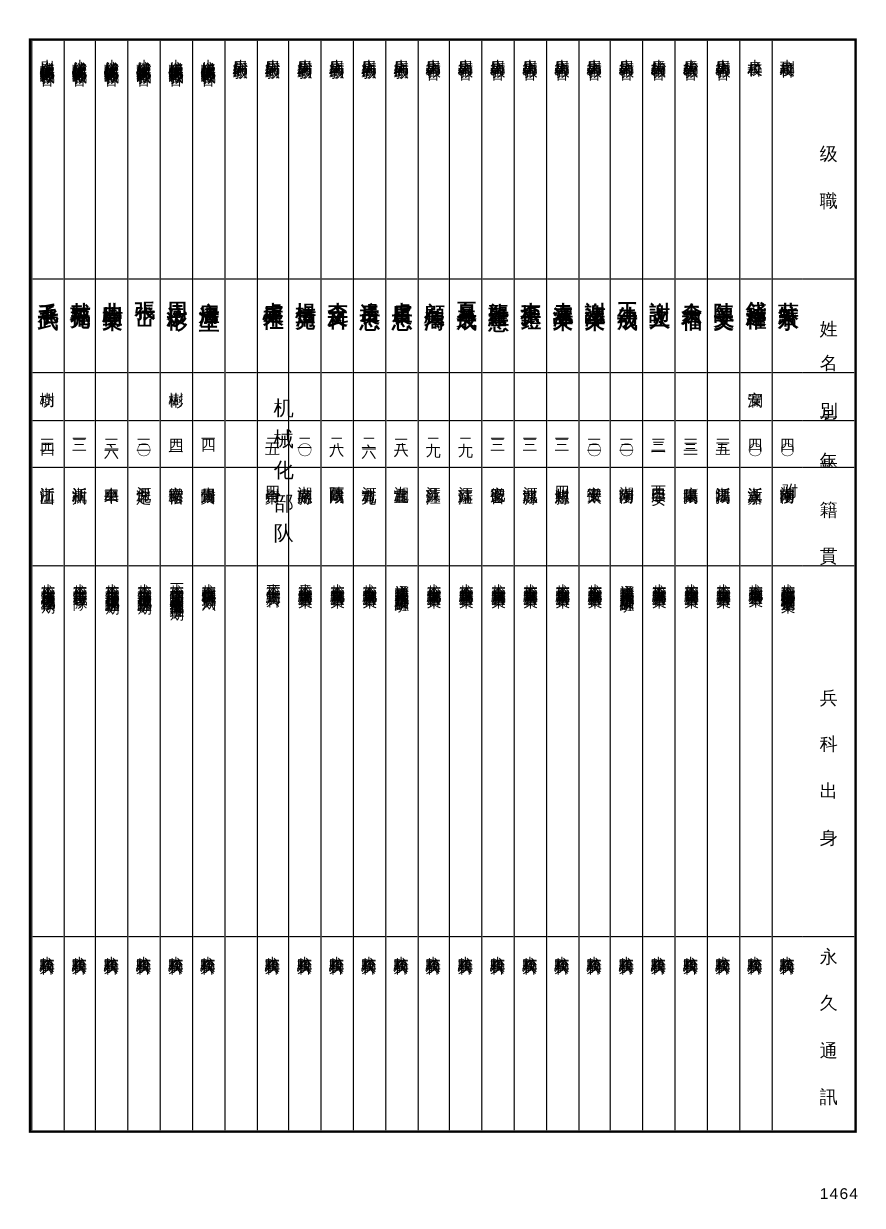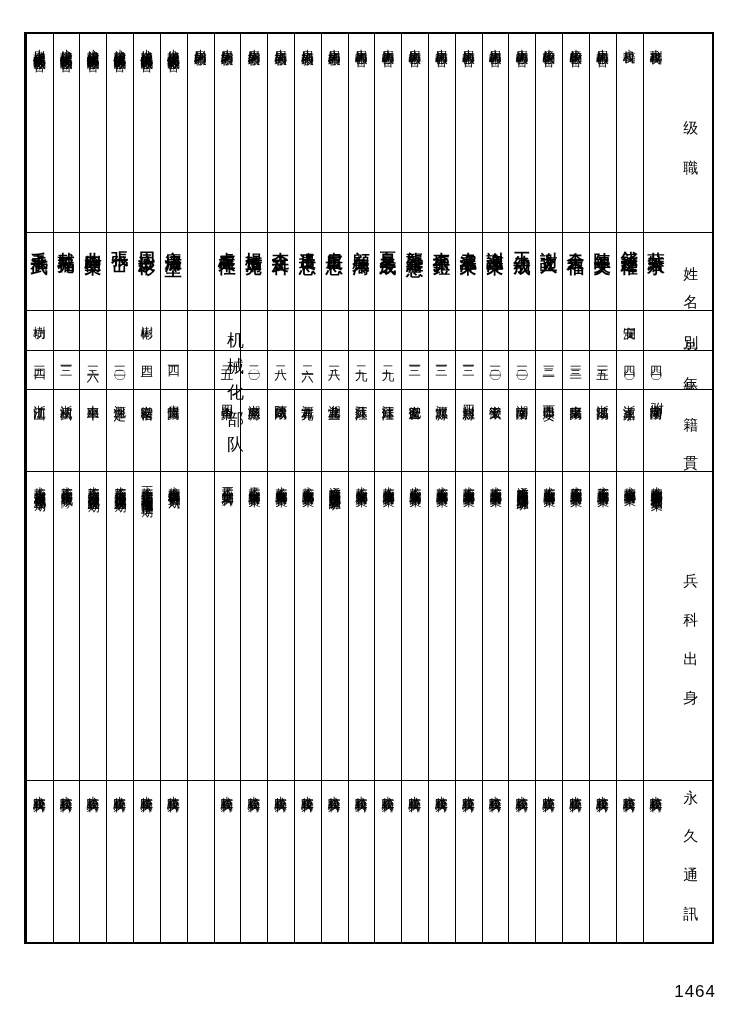--- a/index.html
+++ b/index.html
@@ -123,21 +123,21 @@
     top: 392px;
     writing-mode: vertical-rl;
     text-orientation: upright;
     font-size: 13px;
   }
 
   #page-number {
     position: absolute;
     right: 22px;
     bottom: 22px;
-    font-size: 17px;
+    font-size: 13px;
     font-family: "Liberation Sans", sans-serif;
     letter-spacing: 1px;
   }
 </style>
 </head>
 <body>
 
 <div id="page">
 
   <div id="table-frame">

